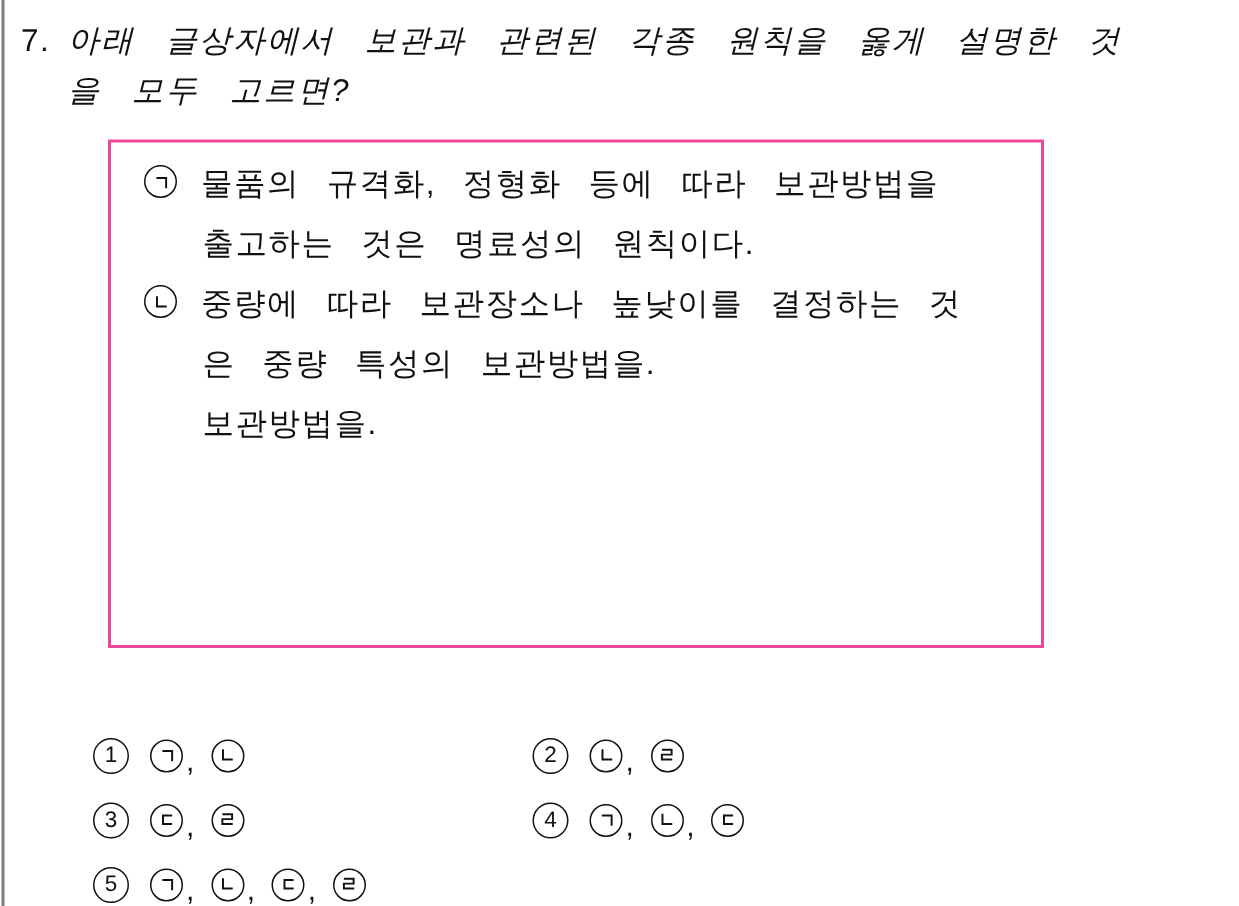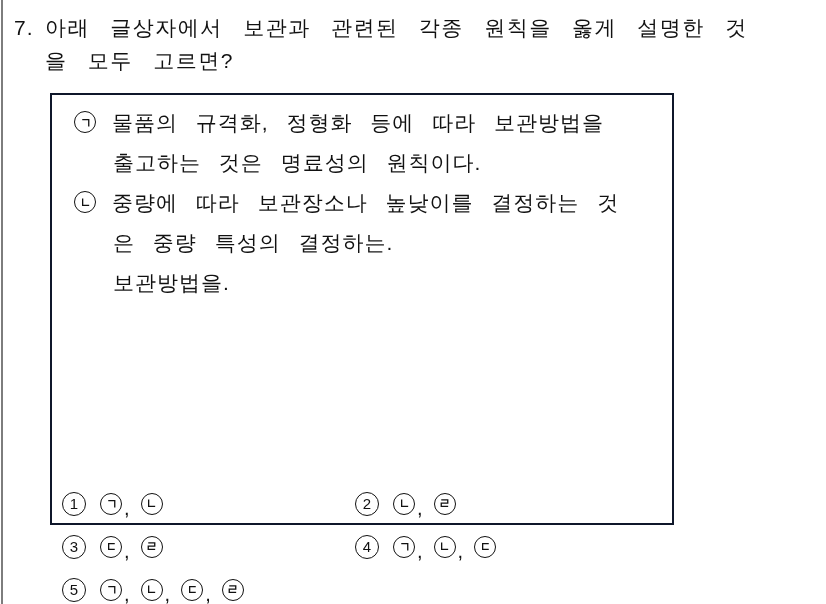--- a/index.html
+++ b/index.html
@@ -3,24 +3,24 @@
 <meta charset="utf-8">
 <style>
   html,body{margin:0;padding:0;background:#ffffff;}
   .page{
     position:relative;width:826px;height:604px;background:#fff;
     font-family:"Liberation Sans", sans-serif;color:#111;overflow:hidden;
   }
   .left-rule{position:absolute;left:1px;top:0;width:2px;height:604px;background:#7d7d7d;}
   .question{position:absolute;left:14px;top:11px;display:flex;align-items:flex-start;}
   .q-num{font-size:21px;line-height:33px;width:31px;letter-spacing:1px;flex:none;}
-  .q-line{font-size:21px;line-height:33px;letter-spacing:1.5px;word-spacing:13px;white-space:nowrap;}
+  .q-line{font-size:21px;line-height:33px;letter-spacing:1.5px;word-spacing:13px;white-space:nowrap;font-style:italic;}
   .text-box{
-    position:absolute;left:50px;top:93px;width:624px;height:432px;box-sizing:border-box;
-    border:2px solid #0f172a;padding:8px 6px 0 22px;overflow:hidden;
+    position:absolute;left:72px;top:93px;width:624px;height:339px;box-sizing:border-box;
+    border:2px solid #ec4899;padding:8px 6px 0 22px;overflow:hidden;
   }
   .box-line{font-size:21px;line-height:40px;letter-spacing:1px;word-spacing:11px;white-space:nowrap;}
   .box-line.cont{padding-left:39px;}
   .jamo-circle{
     display:inline-flex;align-items:center;justify-content:center;
     width:22px;height:22px;box-sizing:border-box;border:1.5px solid #111;border-radius:50%;
     vertical-align:middle;position:relative;top:-2px;flex:none;background:#fff;
   }
   .box-line .jamo-circle{margin-right:16px;}
   .options{position:absolute;left:62px;top:482px;}
@@ -56,21 +56,21 @@
             </svg>
           </span><span>물품의 규격화, 정형화 등에 따라 보관방법을</span></div>
         <div class="box-line cont"><span>출고하는 것은 명료성의 원칙이다.</span></div>
       </div>
       <div class="box-item">
         <div class="box-line"><span class="jamo-circle">
             <svg viewBox="0 0 16 16" width="13" height="13" aria-hidden="true">
               <path d="M4.5 3 V11.5 H12.5" fill="none" stroke="#111" stroke-width="1.6"></path>
             </svg>
           </span><span>중량에 따라 보관장소나 높낮이를 결정하는 것</span></div>
-        <div class="box-line cont"><span>은 중량 특성의 결정하는.</span></div>
+        <div class="box-line cont"><span>은 중량 특성의 보관방법을.</span></div>
       </div>
       <div class="box-item">
         <div class="box-line cont"><span>보관방법을.</span></div>
       </div>
     </div>
 
   <div class="options" id="options">
       <div class="opt-row">
         <div class="option">
           <span class="num-circle">1</span>

